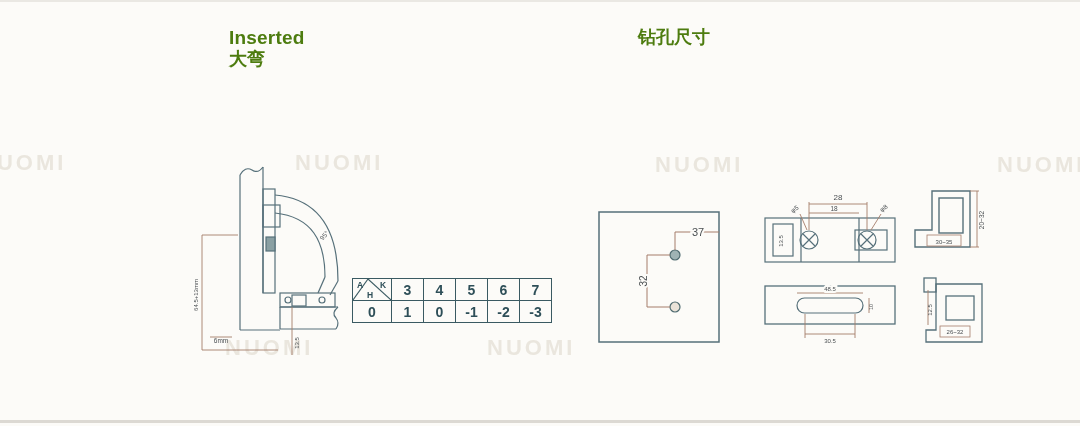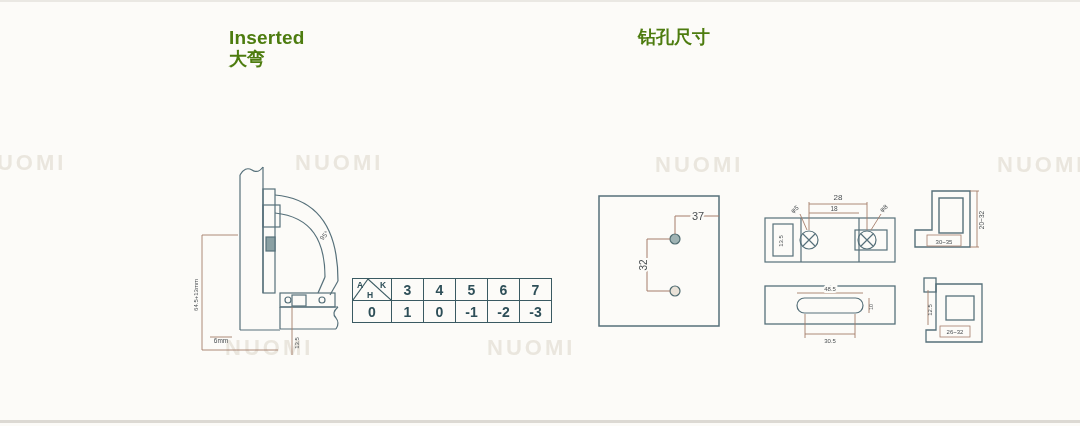--- a/index.html
+++ b/index.html
@@ -126,21 +126,21 @@
     <td>0</td>
     <td>1</td>
     <td>0</td>
     <td>-1</td>
     <td>-2</td>
     <td>-3</td>
   </tr>
 </tbody>
   </table>
 
-<div class="draw" style="left:595px;top:192px;text-align:center;">
+<div class="draw" style="left:595px;top:208px;text-align:center;">
 <svg width="130" height="140" viewBox="0 0 130 140">
   <rect x="4" y="4" width="120" height="130" fill="none" stroke="#56707a" stroke-width="1.5"></rect>
   <circle cx="80" cy="47" r="5" fill="#9fb3b4" stroke="#4f6b70" stroke-width="1.2"></circle>
   <circle cx="80" cy="99" r="5" fill="#e9e2d8" stroke="#4f6b70" stroke-width="1.2"></circle>
   <g stroke="#a57d6a" stroke-width="1" fill="none">
     <path d="M80,42 V24 H124"></path>
     <path d="M75,47 H52 V99 H75"></path>
   </g>
   <text class="dimtxt halo" x="103" y="28" font-size="11" text-anchor="middle">37</text>
   <text class="dimtxt halo" x="52" y="73" font-size="10" text-anchor="middle" transform="rotate(-90,52,73)">32</text>

